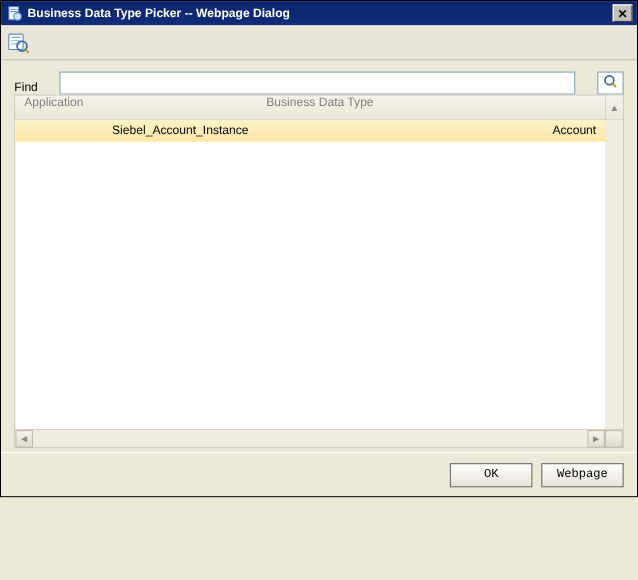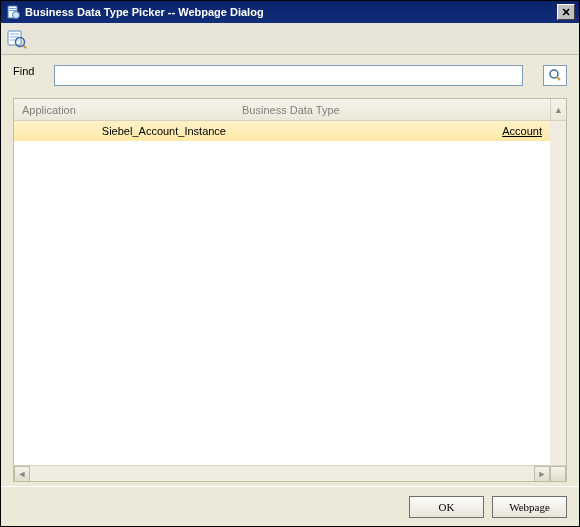--- a/index.html
+++ b/index.html
@@ -1,46 +1,46 @@
 <!DOCTYPE html>
 <html><head>
 <meta charset="utf-8">
 <style>
   * { box-sizing: border-box; margin: 0; padding: 0; }
   html, body { width: 580px; height: 527px; font-family: Tahoma, Arial, sans-serif; font-size: 11px; background: #ece9d8; overflow: hidden; }
-  .window { width: 580px; height: 527px; display: flex; flex-direction: column; border: 1px solid #000; }
+  .window { width: 580px; height: 452px; display: flex; flex-direction: column; border: 1px solid #000; }
   .titlebar { height: 22px; background: linear-gradient(#0a246a, #112d7a); color: #fff; display: flex; align-items: center; padding: 0 4px; font-weight: bold; font-size: 11px; }
   .titleicon { width: 16px; height: 16px; margin-right: 4px; display: flex; align-items: center; justify-content: center; }
   .title-text { flex: 1; }
   .close-btn { width: 18px; height: 16px; background: #c0c0c0; border: 1px solid #fff; border-right-color: #404040; border-bottom-color: #404040; display: flex; align-items: center; justify-content: center; color: #000; font-weight: bold; font-size: 11px; cursor: pointer; font-family: Arial; }
   .toolbar { height: 32px; background: #e8e4d8; border-bottom: 1px solid #c0bcaa; display: flex; align-items: center; padding: 2px 4px; }
   .toolbar-icon { width: 24px; height: 24px; display: flex; align-items: center; justify-content: center; border: 1px solid transparent; }
   .content { flex: 1; padding: 10px 12px 0 12px; background: #ece9d8; display: flex; flex-direction: column; }
-  .find-row { display: flex; align-items: flex-start; gap: 20px; margin-bottom: 12px; }
+  .find-row { display: flex; align-items: flex-end; gap: 20px; }
   .find-label { font-size: 11px; color: #000; }
   .find-input { flex: 1; height: 21px; border: 1px solid #7f9db9; background: #fff; padding: 0 4px; font-size: 11px; font-family: Tahoma, Arial, sans-serif; }
   .find-btn { width: 24px; height: 21px; border: 1px solid #7f9db9; background: #fff; display: flex; align-items: center; justify-content: center; cursor: pointer; }
   .grid-wrap { flex: 1; display: flex; flex-direction: column; border: 1px solid #c0bcaa; background: #fff; margin-bottom: 4px;}
-  .grid-header { height: 22px; background: linear-gradient(#f5f3ea, #ece8d8); border-bottom: 1px solid #d8d2bd; display: flex; align-items: center; }
+  .grid-header { height: 22px; background: linear-gradient(#f5f3ea, #ece8d8); border-bottom: 1px solid #d8d2bd; display: flex; align-items: flex-start; }
   .col { padding: 0 8px; color: #808080; font-size: 11px; }
   .col-app { flex: 0 0 220px; }
   .col-type { flex: 1; }
   .vscroll-head { width: 16px; height: 100%; background: linear-gradient(#f5f3ea, #ece8d8); border-left: 1px solid #d8d2bd; display: flex; align-items: center; justify-content: center; color: #888; font-size: 9px; }
   .grid-body { flex: 1; overflow: hidden; position: relative; background: #fff; text-align: right;}
   .row { height: 20px; display: flex; align-items: center; }
   .row.selected { background: linear-gradient(#fff2c8, #ffe8a6); }
   .cell { padding: 0 8px; color: #000; font-size: 11px; overflow: hidden; white-space: nowrap; }
   .cell-app { flex: 0 0 220px; }
-  .cell-type { flex: 1; text-decoration: underline; }
+  .cell-type { flex: 1; }
   .vscroll-body { width: 16px; background: #f0ede0; }
   .hscroll { height: 16px; background: #f0ede0; border-top: 1px solid #d8d2bd; display: flex; }
   .scroll-btn { width: 16px; height: 16px; background: linear-gradient(#f5f3ea, #e0dccc); border: 1px solid #c0bcaa; display: flex; align-items: center; justify-content: center; color: #888; font-size: 9px; cursor: pointer; }
   .scroll-track { flex: 1; }
   .footer { height: 40px; background: #ece9d8; border-top: 1px solid #fff; display: flex; align-items: center; justify-content: flex-end; padding: 0 12px; gap: 8px; }
-  .btn { width: 75px; height: 22px; border: 1px solid #707070; background: linear-gradient(#fdfdfd, #e8e4d8); font-size: 11px; font-family: Liberation Serif, serif; cursor: pointer; text-align: center; }
+  .btn { width: 75px; height: 22px; border: 1px solid #707070; background: linear-gradient(#fdfdfd, #e8e4d8); font-size: 11px; font-family: Liberation Mono, monospace; cursor: pointer; text-align: center; }
 </style>
 </head>
 <body>
 
 <div class="window">
 
   <div class="titlebar">
     <span class="titleicon">
       <svg width="14" height="14" viewBox="0 0 14 14">
           <rect x="2" y="1" width="9" height="12" fill="#fff" stroke="#4a7ab5"></rect>

